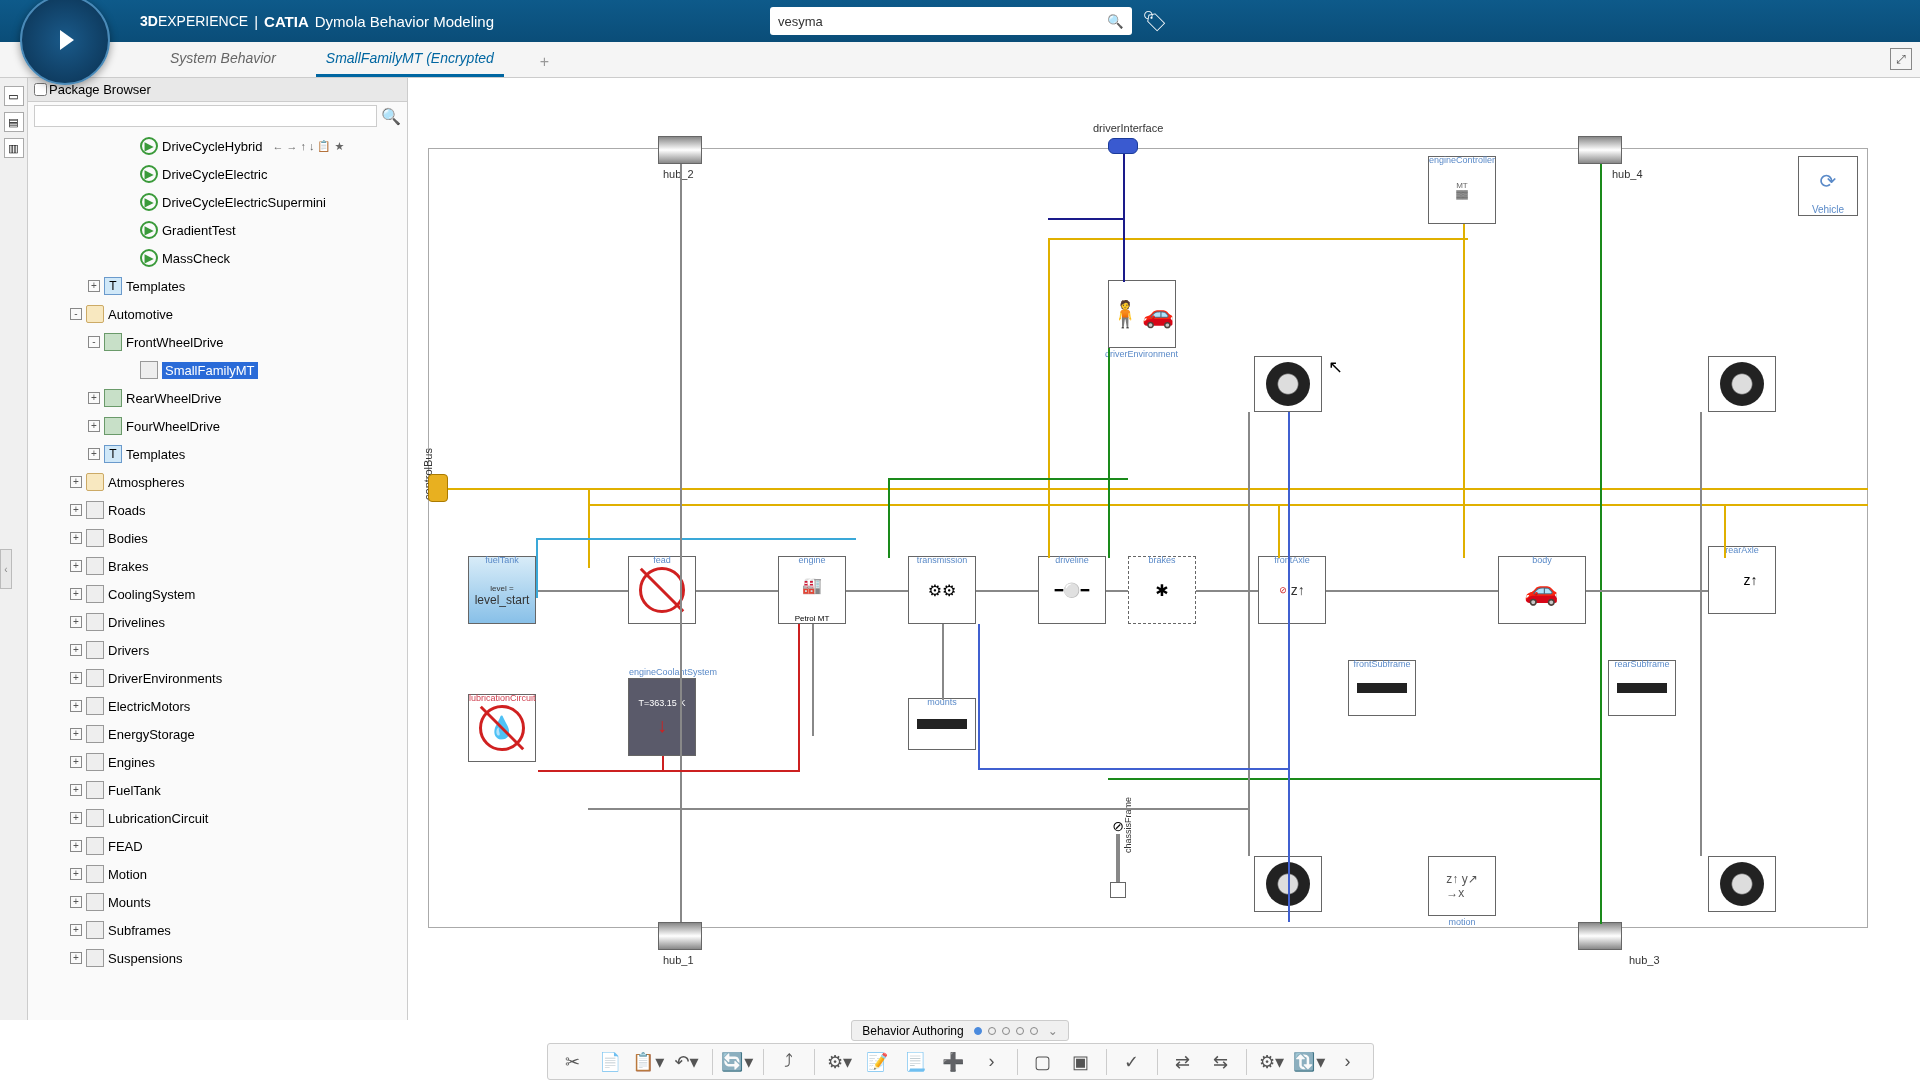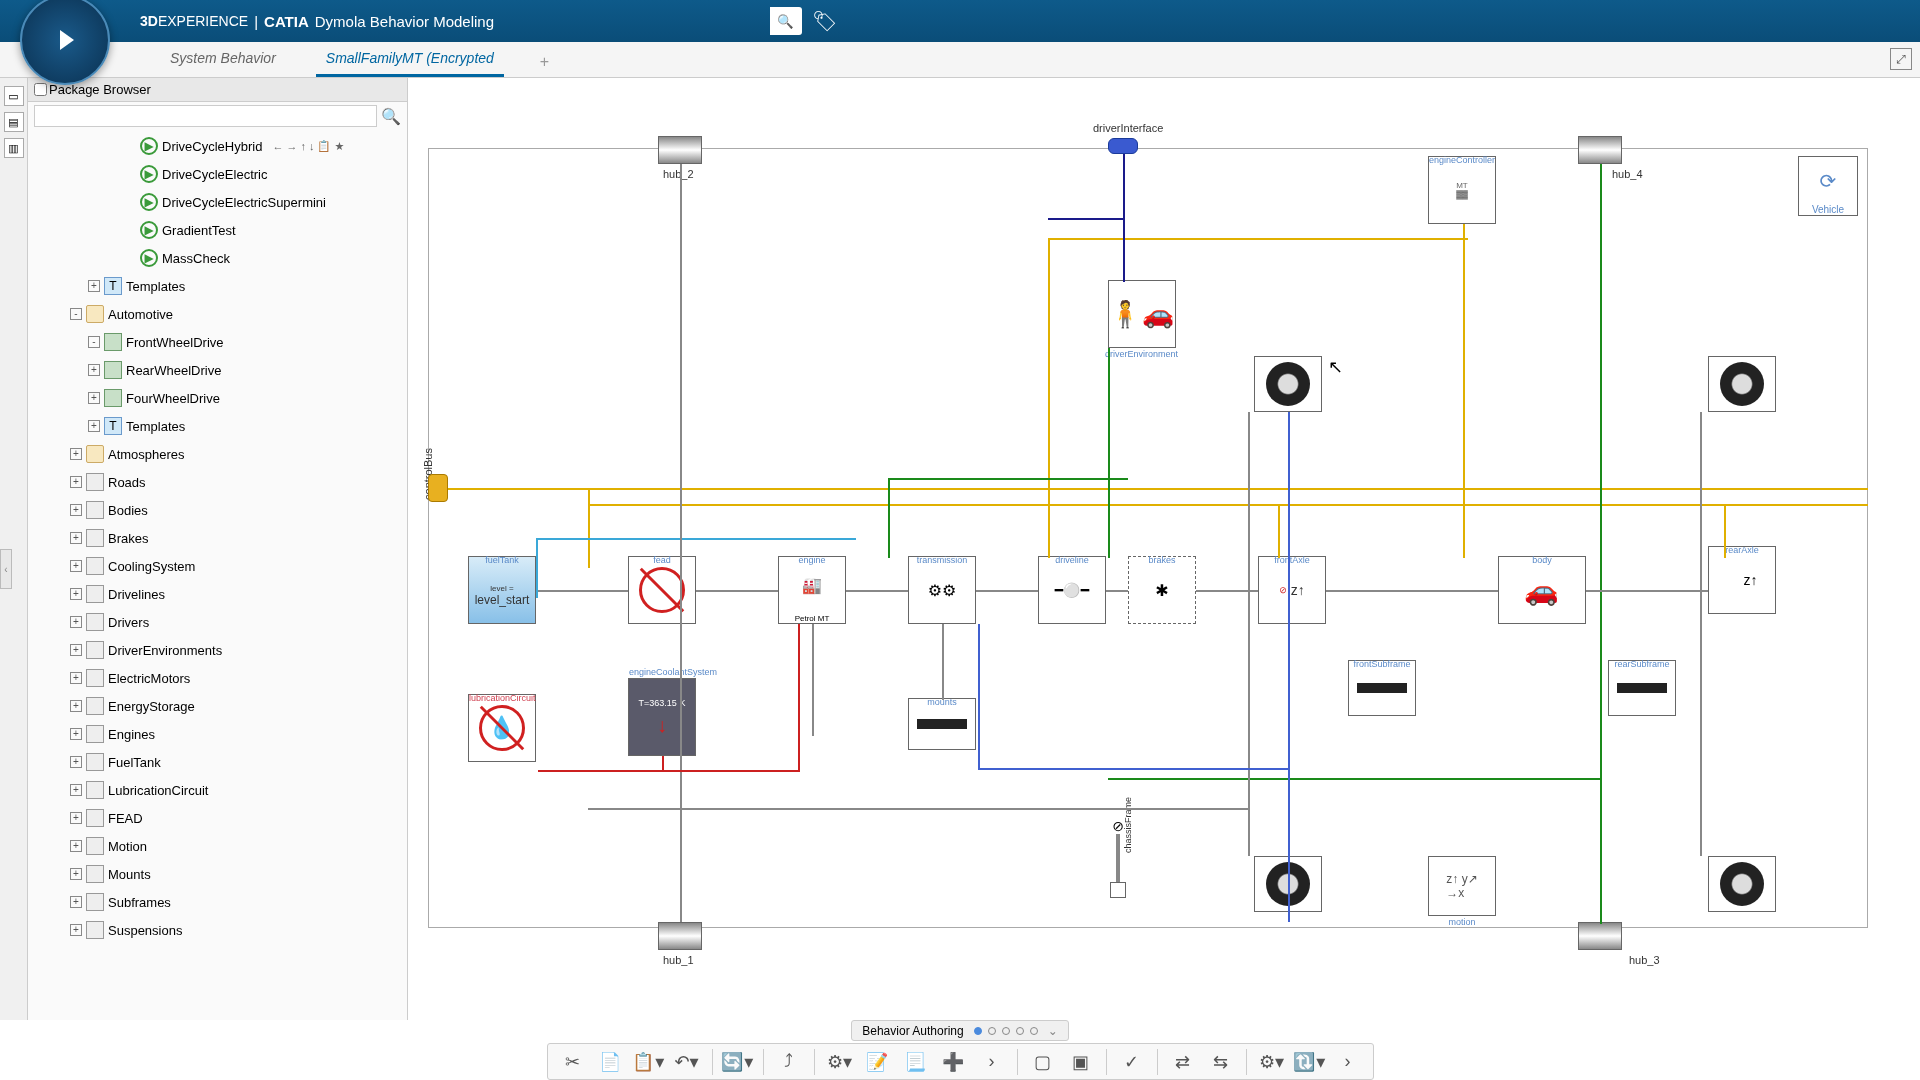--- a/index.html
+++ b/index.html
@@ -101,20 +101,21 @@
   <div class="compass">
       <div class="play-icon"></div>
     </div>
   <div class="app-title">
     <span style="font-size:14px;"><b>3D</b><span>EXPERIENCE</span></span>
     <span>|</span>
     <b>CATIA</b>
     <span>Dymola Behavior Modeling</span>
   </div>
   <div class="search-wrap">
+    <input class="search-input" value="vesyma" style="">
     <button class="search-btn">
         <span>🔍</span>
       </button>
     <span class="tag-icon">🏷</span>
   </div>
 </div>
 
 <div class="tabbar">
   <div class="tab">System Behavior</div>
   <div class="tab active">SmallFamilyMT (Encrypted</div>
@@ -175,20 +176,25 @@
         </div>
         <div class="tree-item" style="padding-left: 42px;">
           <span class="exp">-</span>
           <span class="ticn folder"></span>
           <span class="lbl">Automotive</span>
         </div>
         <div class="tree-item" style="padding-left: 60px;">
           <span class="exp">-</span>
           <span class="ticn pkg"></span>
           <span class="lbl">FrontWheelDrive</span>
+        </div>
+        <div class="tree-item selected" style="padding-left: 96px;">
+          <span class="noexp"></span>
+          <span class="ticn model"></span>
+          <span class="lbl">SmallFamilyMT</span>
         </div>
         <div class="tree-item" style="padding-left: 60px;">
           <span class="exp">+</span>
           <span class="ticn pkg"></span>
           <span class="lbl">RearWheelDrive</span>
         </div>
         <div class="tree-item" style="padding-left: 60px;">
           <span class="exp">+</span>
           <span class="ticn pkg"></span>
           <span class="lbl">FourWheelDrive</span>

